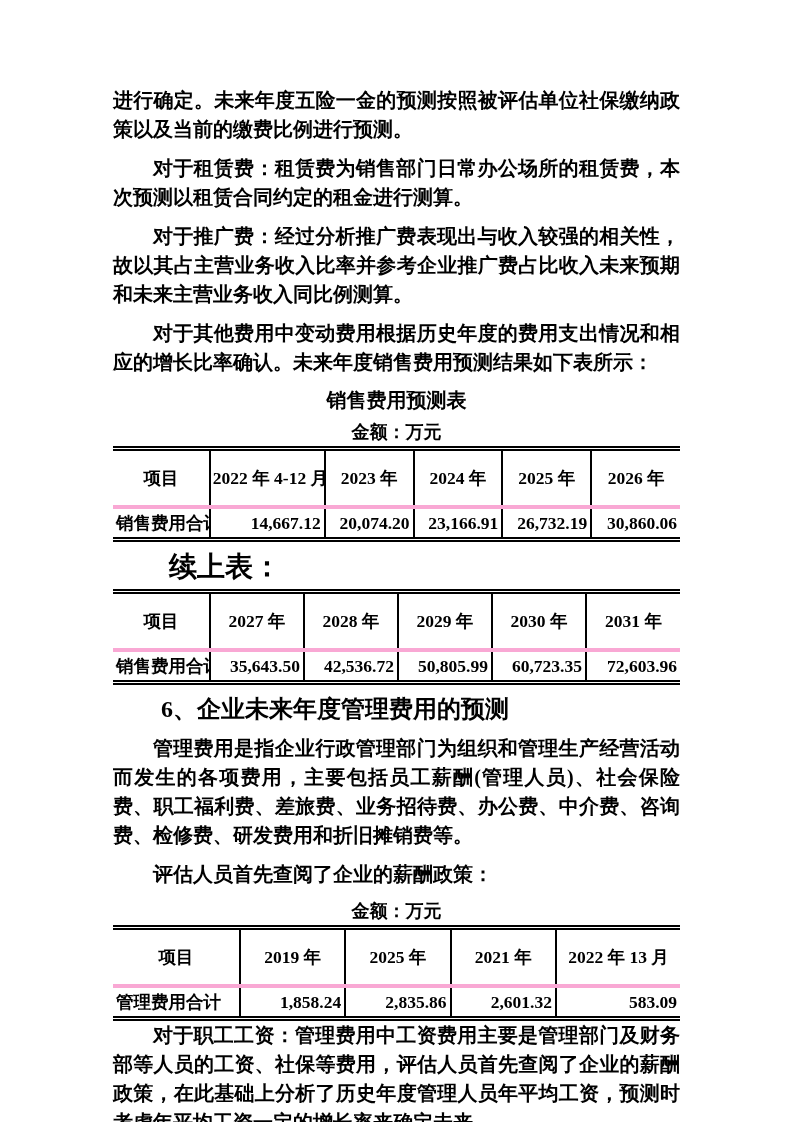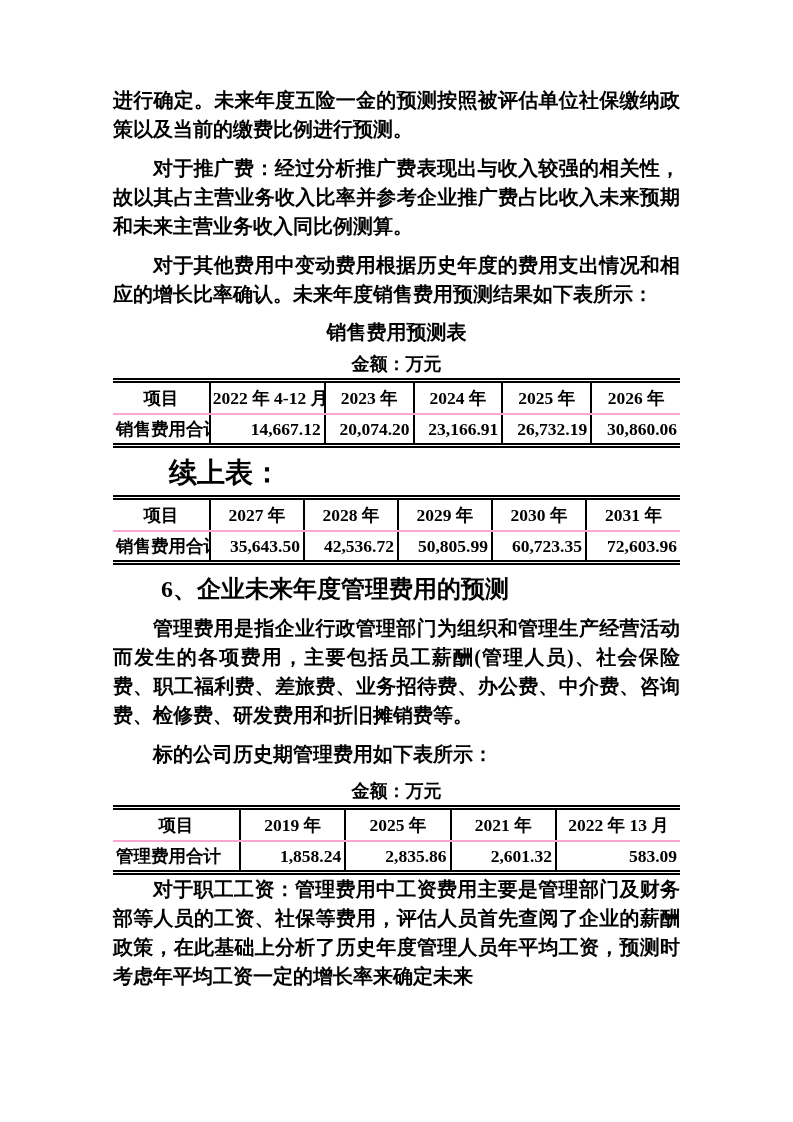--- a/index.html
+++ b/index.html
@@ -48,22 +48,22 @@
     border-collapse: collapse;
     border-top: 5px double #000;
     border-bottom: 5px double #000;
     font-size: 17.5px;
     margin: 0;
   }
   table.doc-table th {
     font-weight: bold;
     text-align: center;
     height: 30px;
-    padding: 0 2px;
-    border-bottom: 2px solid #f9a8d4;
+    padding: 12px 2px;
+    border-bottom: 4px solid #f9a8d4;
     overflow: hidden;
     white-space: nowrap;
   }
   table.doc-table td {
     font-weight: bold;
     height: 28px;
     padding: 0 3px;
     overflow: hidden;
     white-space: nowrap;
   }
@@ -94,20 +94,21 @@
     margin: 10px 0 10px 0;
   }
 </style>
 </head>
 <body>
 
 <div class="page">
 
   <p class="body-text no-indent">进行确定。未来年度五险一金的预测按照被评估单位社保缴纳政策以及当前的缴费比例进行预测。</p>
 
+  <p class="body-text">对于租赁费：租赁费为销售部门日常办公场所的租赁费，本次预测以租赁合同约定的租金进行测算。</p>
 
   <p class="body-text">对于推广费：经过分析推广费表现出与收入较强的相关性，故以其占主营业务收入比率并参考企业推广费占比收入未来预期和未来主营业务收入同比例测算。</p>
 
 
   <p class="body-text">对于其他费用中变动费用根据历史年度的费用支出情况和相应的增长比率确认。未来年度销售费用预测结果如下表所示：</p>
 
   <div class="table-title">销售费用预测表</div>
 
   <div class="unit-line">金额：万元</div>
 
@@ -156,21 +157,21 @@
           <td class="num-cell">60,723.35</td>
           <td class="num-cell">72,603.96</td>
         </tr>
       </tbody>
     </table>
 
   <div class="section-heading">6、企业未来年度管理费用的预测</div>
 
   <p class="body-text">管理费用是指企业行政管理部门为组织和管理生产经营活动而发生的各项费用，主要包括员工薪酬(管理人员)、社会保险费、职工福利费、差旅费、业务招待费、办公费、中介费、咨询费、检修费、研发费用和折旧摊销费等。</p>
 
-  <p class="body-text">标的公司历史期管理费用如下表所示：</p>
+  <p class="body-text">评估人员首先查阅了企业的薪酬政策：</p>
 
   <div class="unit-line">金额：万元</div>
 
   <table id="t3" class="doc-table">
       <thead>
         <tr>
           <th>项目</th>
           <th>2019 年</th>
           <th>2025 年</th>
           <th>2021 年</th>

